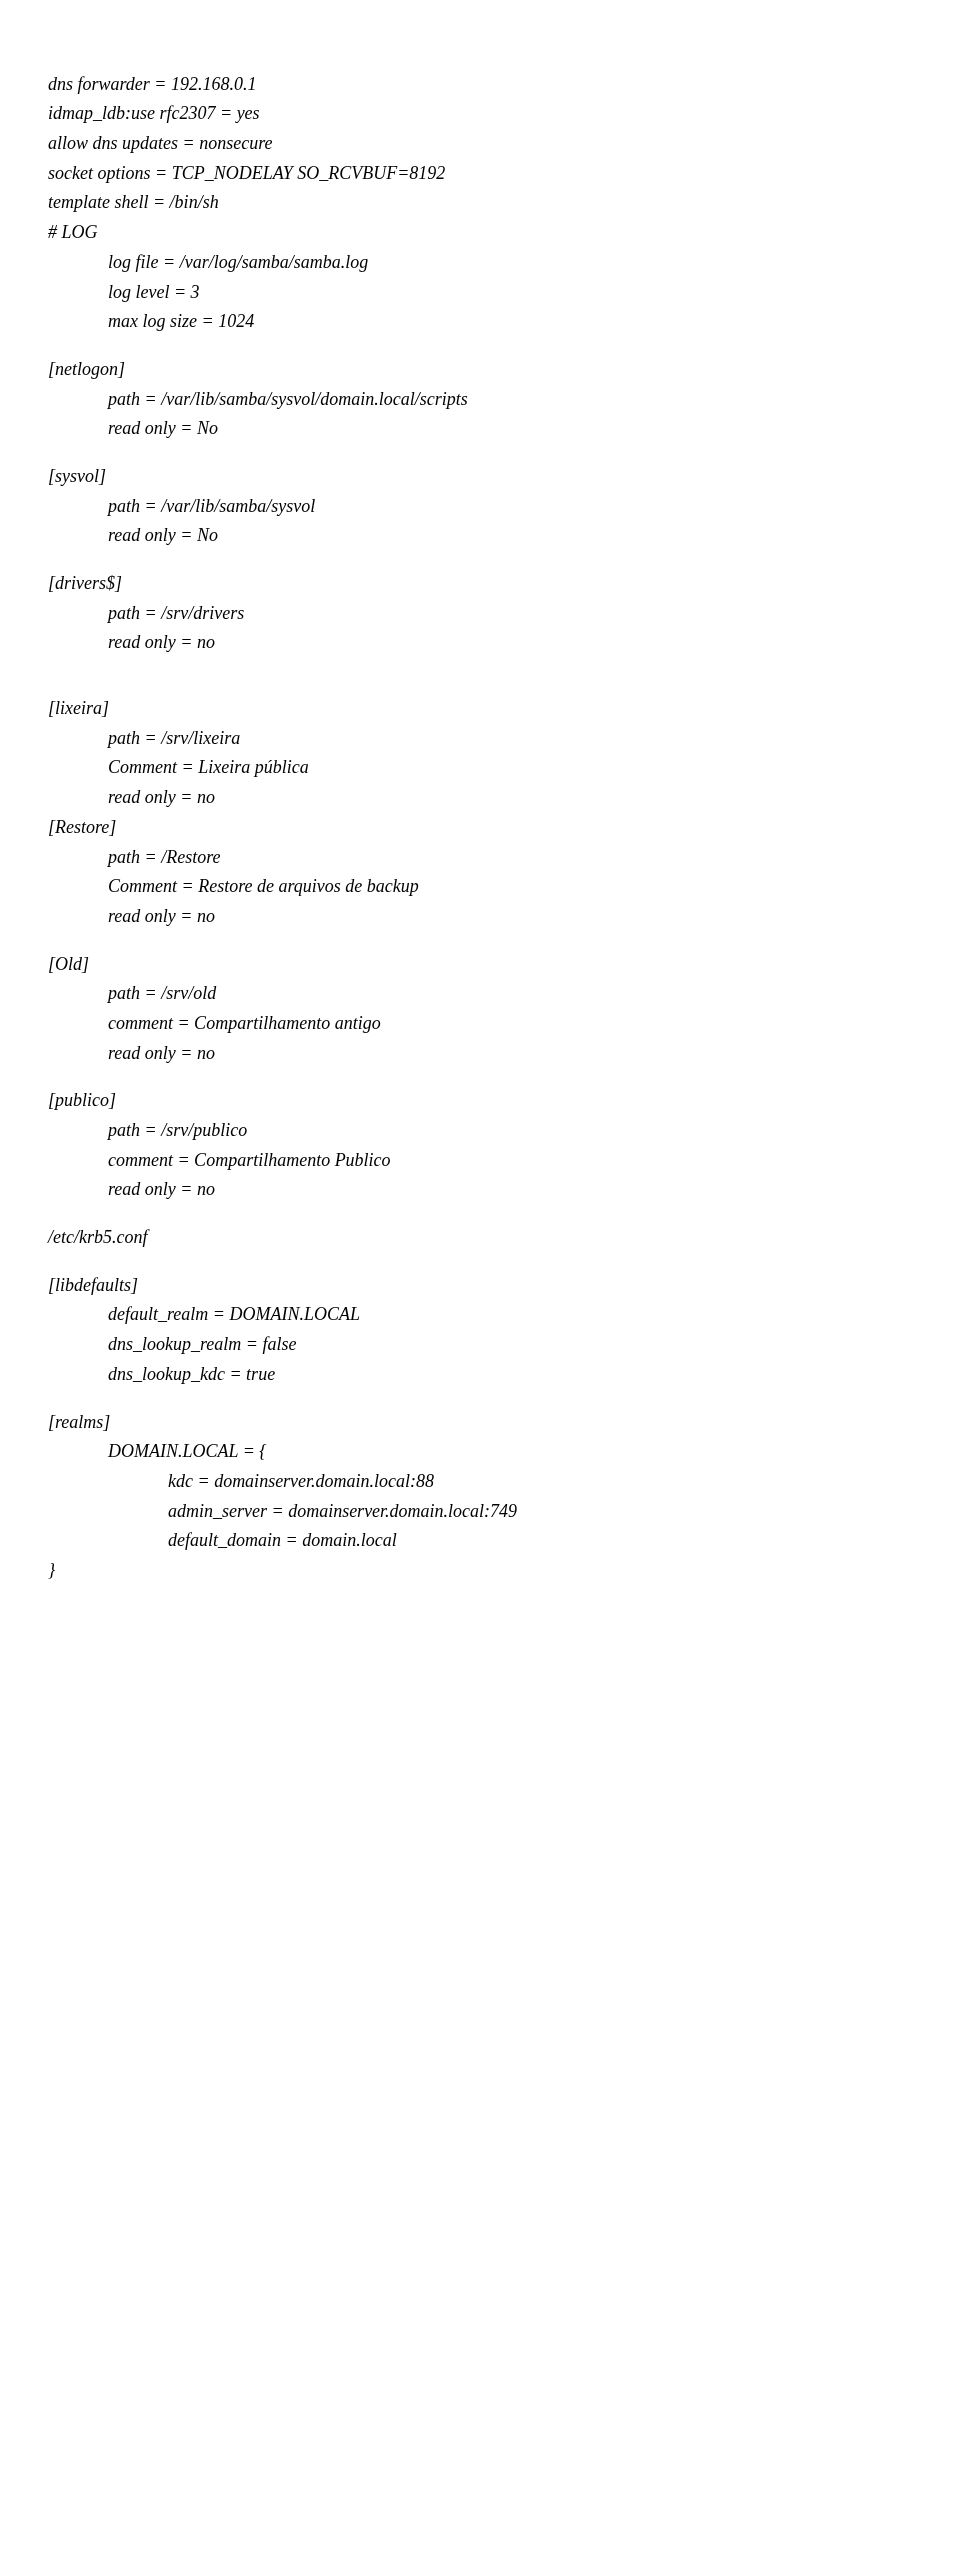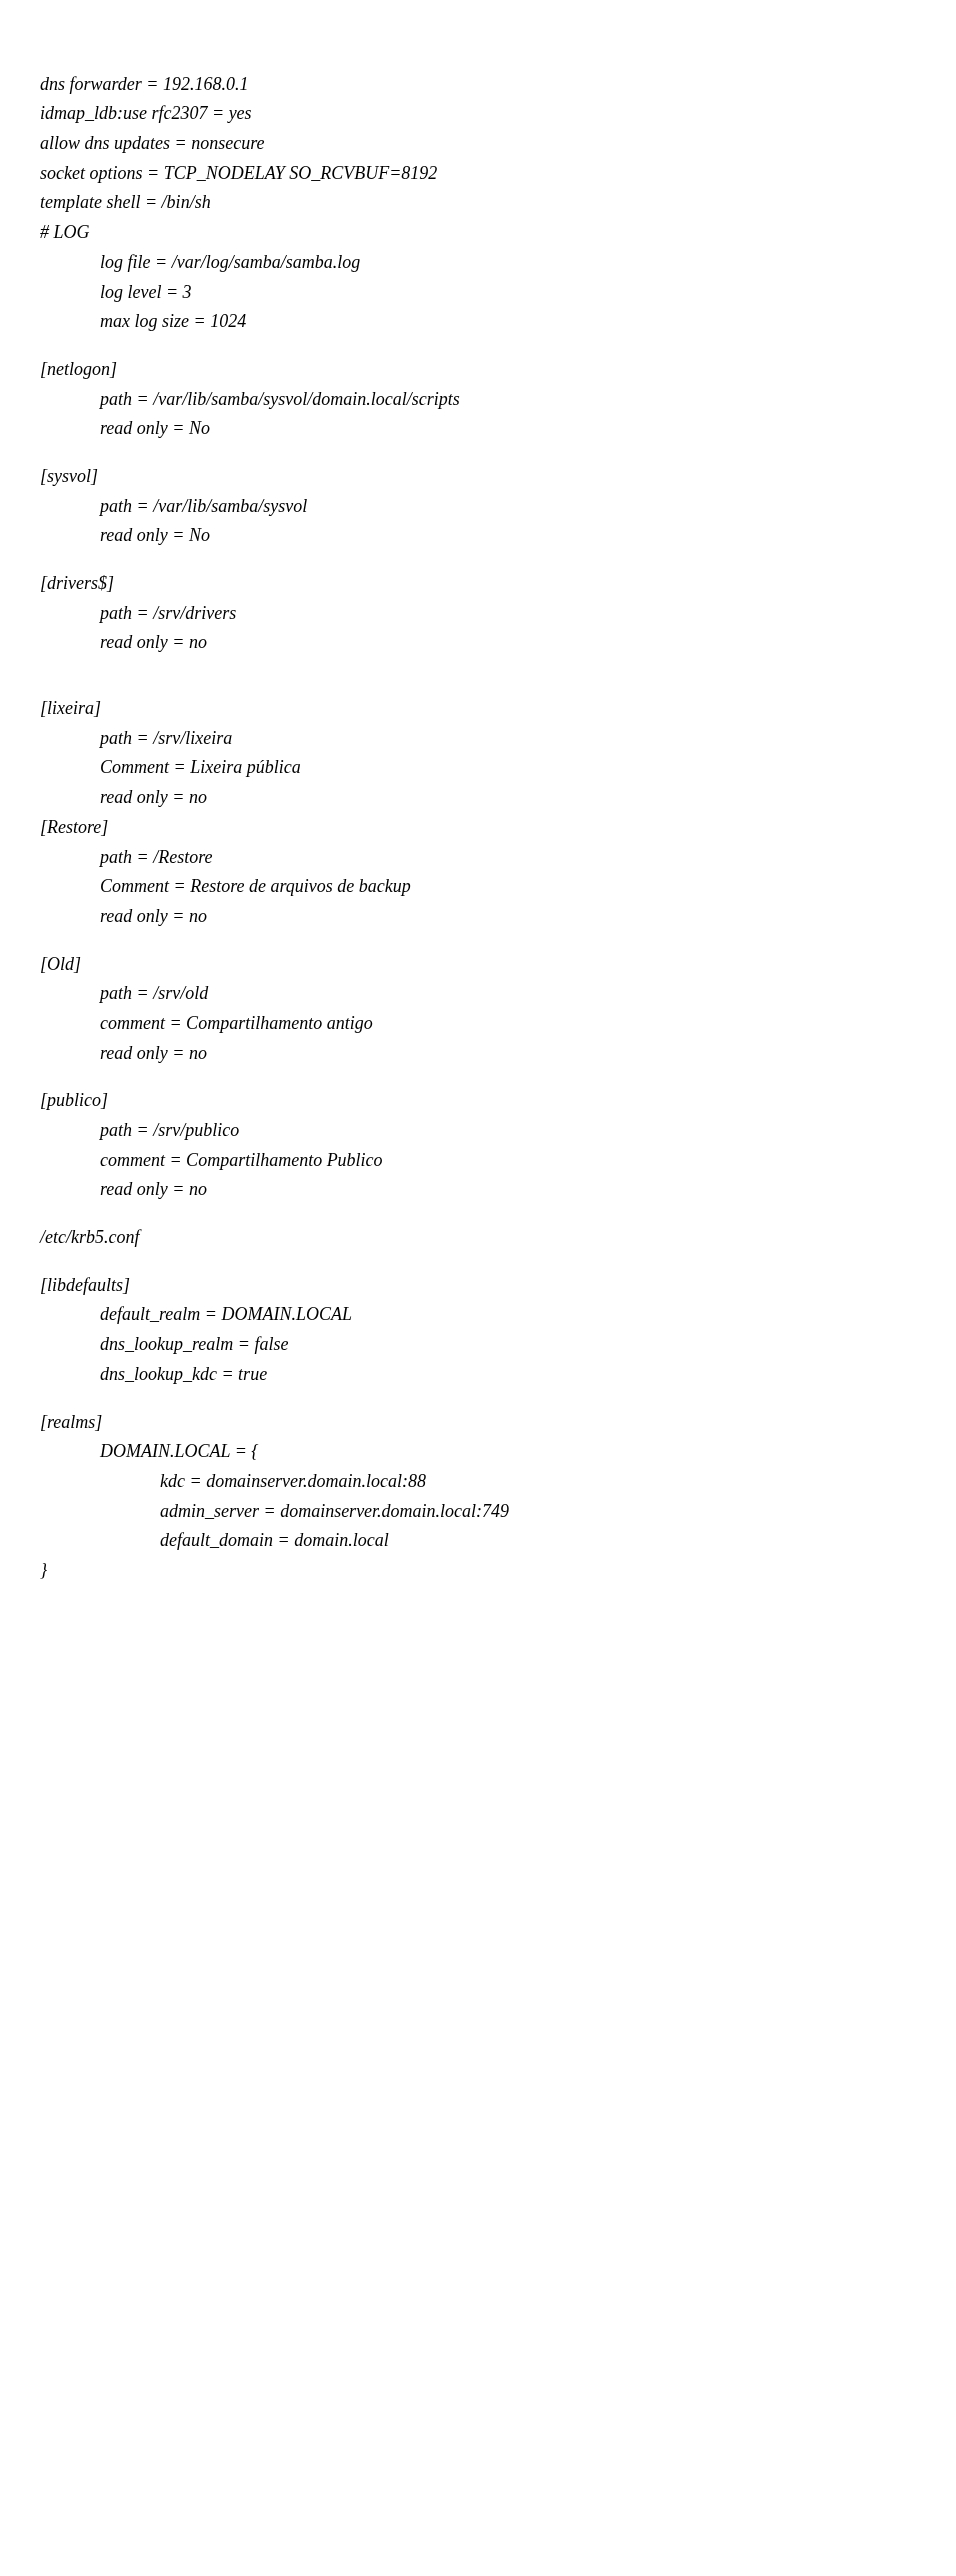--- a/index.html
+++ b/index.html
@@ -17,20 +17,21 @@
       color: #000000;
       padding: 40px 40px 40px 40px;
       width: 957px;
     }
 
     .config-block {
       white-space: pre-wrap;
       font-family: Georgia, 'Times New Roman', Times, serif;
       font-size: 18px;
       line-height: 1.65;
+      margin-left: 8px;
     }
   </style>
 </head>
 <body>
 
 <div class="config-block">
 <div>dns forwarder = 192.168.0.1</div><div>idmap_ldb:use rfc2307 = yes</div><div>allow dns updates = nonsecure</div><div>socket options = TCP_NODELAY SO_RCVBUF=8192</div><div>template shell = /bin/sh</div><div># LOG</div><div style="margin-left: 60px;">log file = /var/log/samba/samba.log</div><div style="margin-left: 60px;">log level = 3</div><div style="margin-left: 60px;">max log size = 1024</div><div style="height: 1em; line-height: 1.2;">&nbsp;</div><div>[netlogon]</div><div style="margin-left: 60px;">path = /var/lib/samba/sysvol/domain.local/scripts</div><div style="margin-left: 60px;">read only = No</div><div style="height: 1em; line-height: 1.2;">&nbsp;</div><div>[sysvol]</div><div style="margin-left: 60px;">path = /var/lib/samba/sysvol</div><div style="margin-left: 60px;">read only = No</div><div style="height: 1em; line-height: 1.2;">&nbsp;</div><div>[drivers$]</div><div style="margin-left: 60px;">path = /srv/drivers</div><div style="margin-left: 60px;">read only = no</div><div style="height: 1em; line-height: 1.2;">&nbsp;</div><div style="height: 1em; line-height: 1.2;">&nbsp;</div><div>[lixeira]</div><div style="margin-left: 60px;">path = /srv/lixeira</div><div style="margin-left: 60px;">Comment = Lixeira pública</div><div style="margin-left: 60px;">read only = no</div><div>[Restore]</div><div style="margin-left: 60px;">path = /Restore</div><div style="margin-left: 60px;">Comment = Restore de arquivos de backup</div><div style="margin-left: 60px;">read only = no</div><div style="height: 1em; line-height: 1.2;">&nbsp;</div><div>[Old]</div><div style="margin-left: 60px;">path = /srv/old</div><div style="margin-left: 60px;">comment = Compartilhamento antigo</div><div style="margin-left: 60px;">read only = no</div><div style="height: 1em; line-height: 1.2;">&nbsp;</div><div>[publico]</div><div style="margin-left: 60px;">path = /srv/publico</div><div style="margin-left: 60px;">comment = Compartilhamento Publico</div><div style="margin-left: 60px;">read only = no</div><div style="height: 1em; line-height: 1.2;">&nbsp;</div><div>/etc/krb5.conf</div><div style="height: 1em; line-height: 1.2;">&nbsp;</div><div>[libdefaults]</div><div style="margin-left: 60px;">default_realm = DOMAIN.LOCAL</div><div style="margin-left: 60px;">dns_lookup_realm = false</div><div style="margin-left: 60px;">dns_lookup_kdc = true</div><div style="height: 1em; line-height: 1.2;">&nbsp;</div><div>[realms]</div><div style="margin-left: 60px;">DOMAIN.LOCAL = {</div><div style="margin-left: 120px;">kdc = domainserver.domain.local:88</div><div style="margin-left: 120px;">admin_server = domainserver.domain.local:749</div><div style="margin-left: 120px;">default_domain = domain.local</div><div>}</div></div>
 
 
 </body></html>

